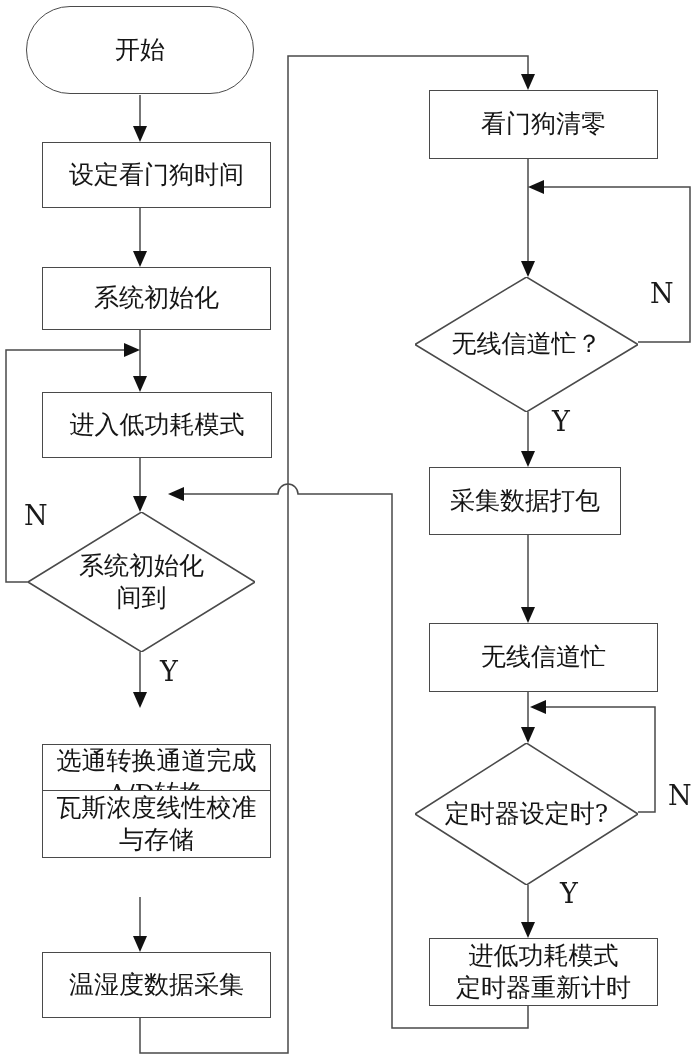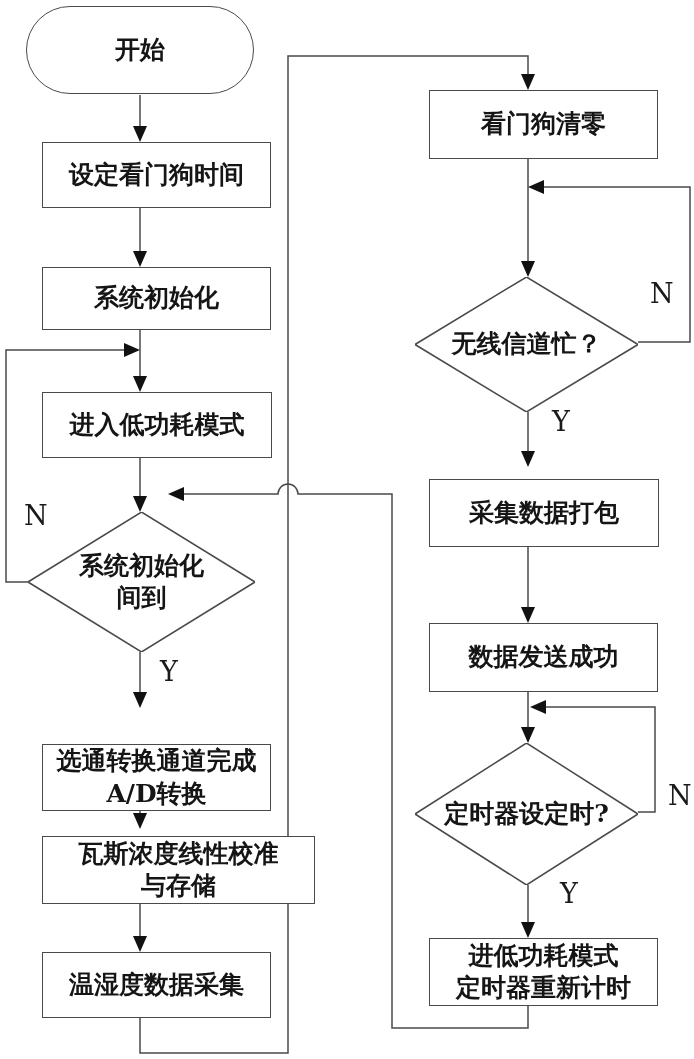--- a/index.html
+++ b/index.html
@@ -12,21 +12,20 @@
     overflow:hidden;
   }
   #edges{position:absolute;left:0;top:0;width:694px;height:1059px;}
   .node{
     position:absolute;
     display:flex;align-items:center;justify-content:center;
     text-align:center;
     font-size:25px;line-height:1.3;
     color:#151515;
     box-sizing:border-box;
-    font-weight:bold;
   }
   .node .lbl{white-space:pre-line;display:block;}
   .process{border:1.5px solid #4a4a4a;background:#ffffff;margin-left:16px;}
   .terminator{border:1.5px solid #4a4a4a;background:#ffffff;border-radius:46px;}
   .decision{background:transparent;border:none;}
   .decision svg{position:absolute;left:0;top:0;width:100%;height:100%;}
   .decision .lbl{position:relative;z-index:1;}
   .edge-label{
     position:absolute;
     font-size:27px;line-height:1;
@@ -106,46 +105,46 @@
     </svg>
     <span class="lbl">系统初始化
 间到</span>
   </div>
 
   <div class="node process" style="left:26px;top:744px;width:229px;height:67px">
     <span class="lbl">选通转换通道完成
 A/D转换</span>
   </div>
 
-  <div class="node process" style="left:26px;top:836px;width:273px;height:68px">
+  <div class="node process" style="left:26px;top:790px;width:229px;height:68px">
     <span class="lbl">瓦斯浓度线性校准
 与存储</span>
   </div>
 
   <div class="node process" style="left:26px;top:952px;width:229px;height:66px">
     <span class="lbl">温湿度数据采集</span>
   </div>
 
   <div class="node process" style="left:413px;top:90px;width:229px;height:69px">
     <span class="lbl">看门狗清零</span>
   </div>
 
   <div class="node decision" style="left:415px;top:277px;width:223px;height:135px">
     <svg viewBox="0 0 100 100" preserveAspectRatio="none">
       <polygon points="50,0 100,50 50,100 0,50" fill="#ffffff" stroke="#4a4a4a" vector-effect="non-scaling-stroke" stroke-width="1.5"></polygon>
     </svg>
     <span class="lbl">无线信道忙？</span>
   </div>
 
-  <div class="node process" style="left:413px;top:479px;width:230px;height:68px">
+  <div class="node process" style="left:413px;top:467px;width:192px;height:68px">
     <span class="lbl">采集数据打包</span>
   </div>
 
   <div class="node process" style="left:413px;top:623px;width:229px;height:69px">
-    <span class="lbl">数据发送成功</span>
+    <span class="lbl">无线信道忙</span>
   </div>
 
   <div class="node decision" style="left:415px;top:743px;width:223px;height:142px">
     <svg viewBox="0 0 100 100" preserveAspectRatio="none">
       <polygon points="50,0 100,50 50,100 0,50" fill="#ffffff" stroke="#4a4a4a" vector-effect="non-scaling-stroke" stroke-width="1.5"></polygon>
     </svg>
     <span class="lbl">定时器设定时?</span>
   </div>
 
   <div class="node process" style="left:413px;top:938px;width:229px;height:68px">

